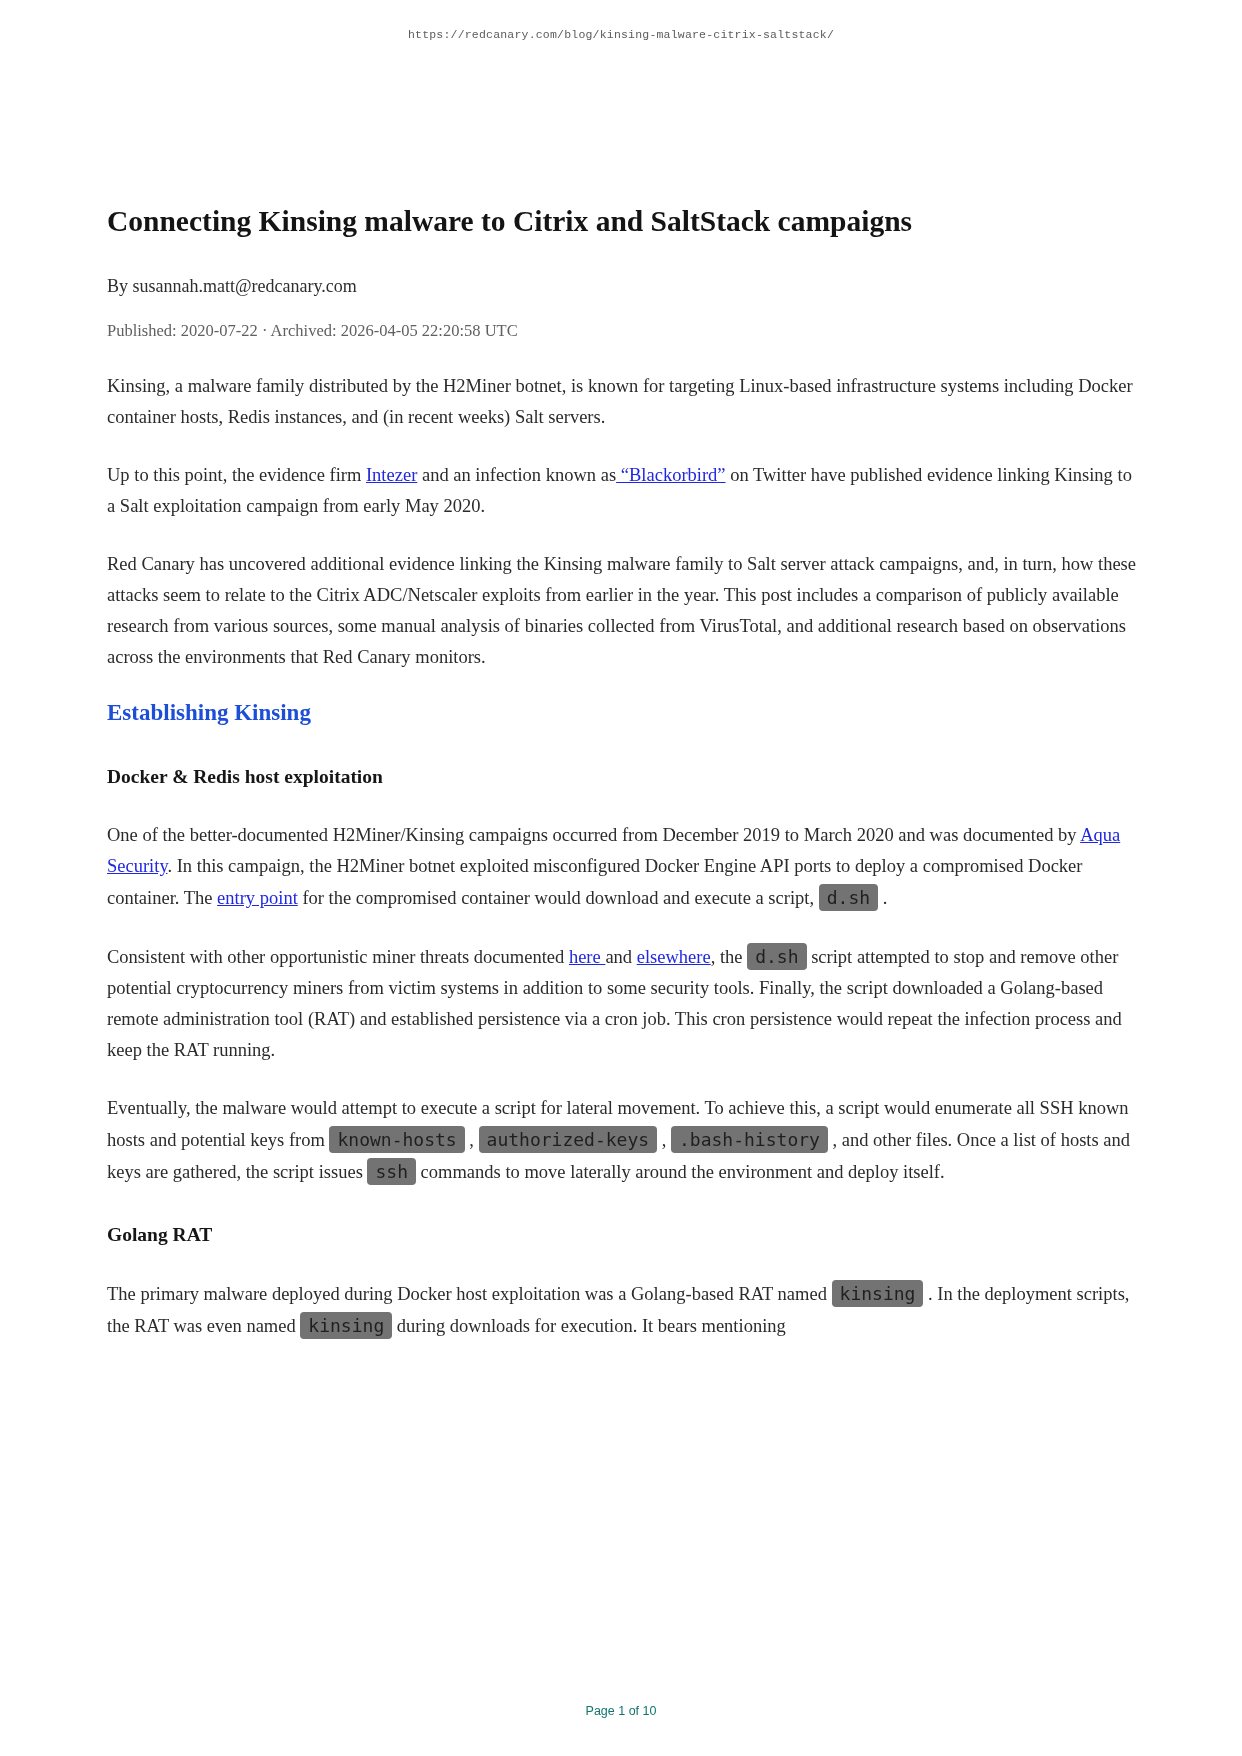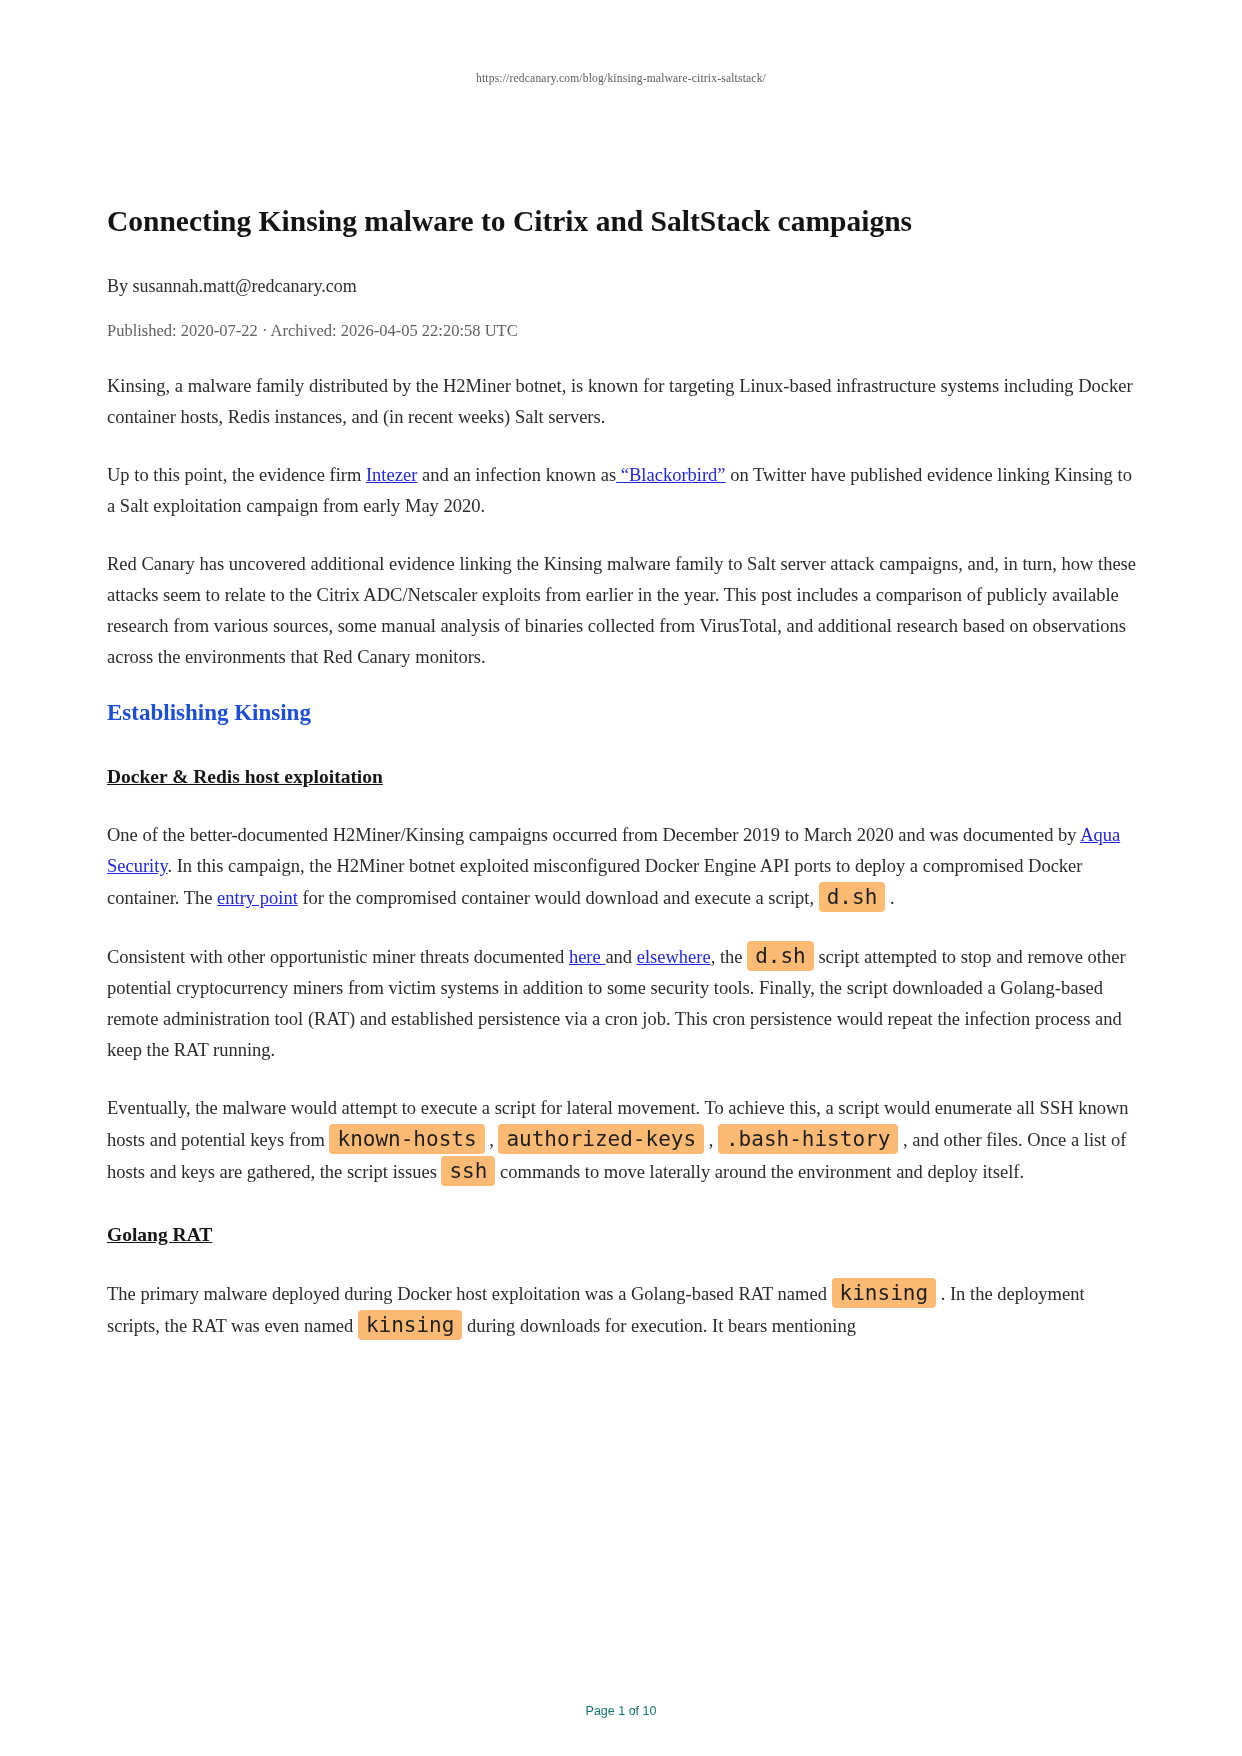--- a/index.html
+++ b/index.html
@@ -9,24 +9,23 @@
     position:relative;
     width:1242px; height:1756px;
     margin:0 auto;
     background:#ffffff;
     overflow:hidden;
     font-family:"Liberation Serif", serif;
   }
   .url-header {
     position:absolute; top:28px; left:0; width:100%;
     text-align:center;
-    font-family:Liberation Serif, serif;
+    font-family:Liberation Mono, monospace;
     font-size:11.5px; color:#5c5c5c;
     letter-spacing:0.2px;
-    margin-top:44px;
   }
   .footer {
     position:absolute; bottom:38px; left:0; width:100%;
     text-align:center;
     font-family:"Liberation Sans", sans-serif;
     font-size:12.5px; color:#0f766e;
   }
   .content {
     position:absolute; top:15px; left:107px; right:100px;
   }
@@ -48,30 +47,30 @@
     font-size:18.5px; line-height:31px;
     color:#2b2b2b;
   }
   .content p.quote { font-style:italic; margin-bottom:40px; }
   .content h2 {
     margin-top:14px; margin-bottom:40px;
     font-size:23px; font-weight:bold; color:#1d4ed8;
   }
   .content h3 {
     margin-top:36px; margin-bottom:32px;
-    font-size:19.5px; font-weight:bold; color:#161616;text-decoration:underline;
+    font-size:19.5px; font-weight:bold; color:#161616;
   }
   .content a {
     color:var(--link);
     text-decoration:underline;
   }
   .content code {
     font-family:"DejaVu Sans Mono", monospace;
-    font-size:21px;
-    background:#fdba74;
+    font-size:18px;
+    background:#737373;
     color:#1f1f1f;
     padding:3px 8px;
     border-radius:4px;
     white-space:nowrap;
   }
 </style>
 </head>
 <body>
 
 <div class="page">

